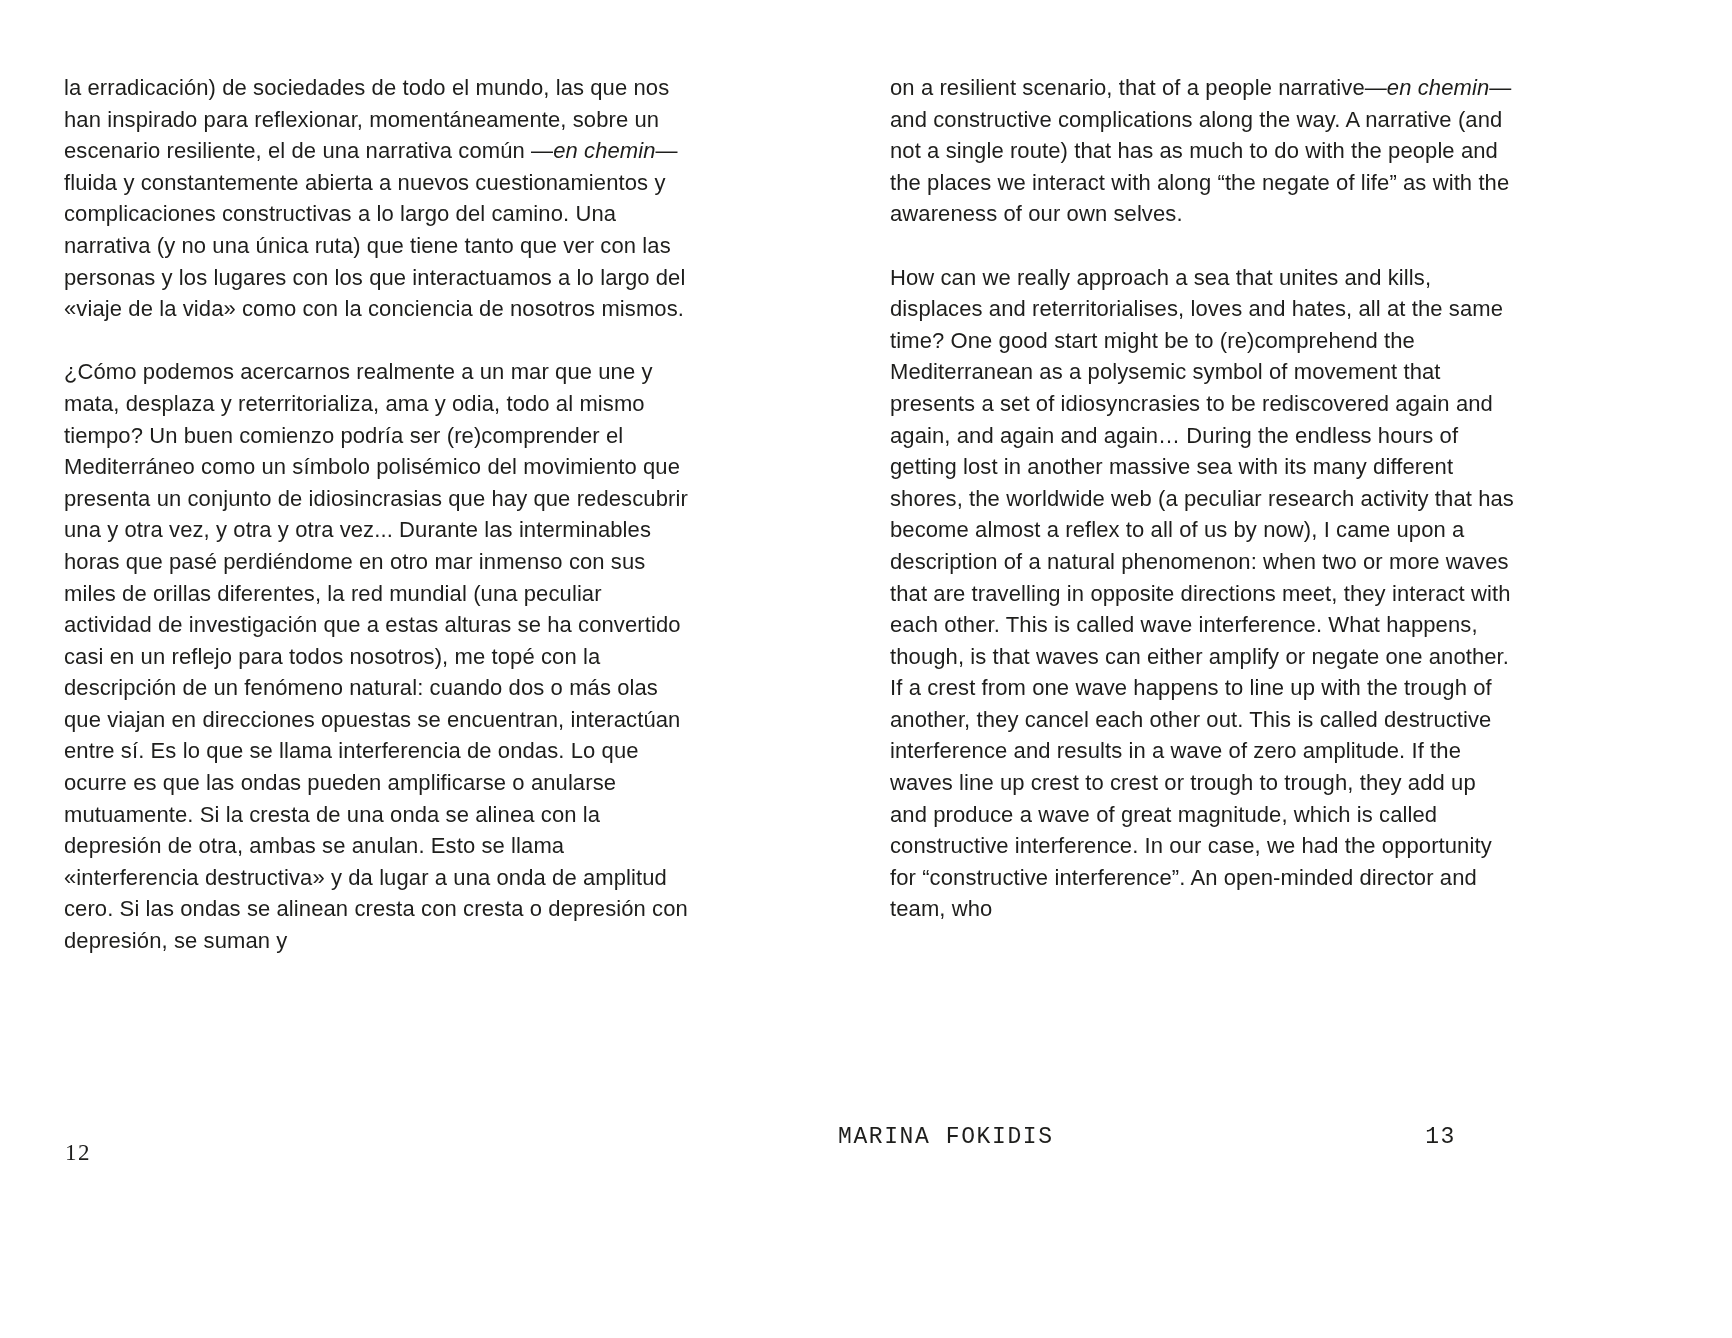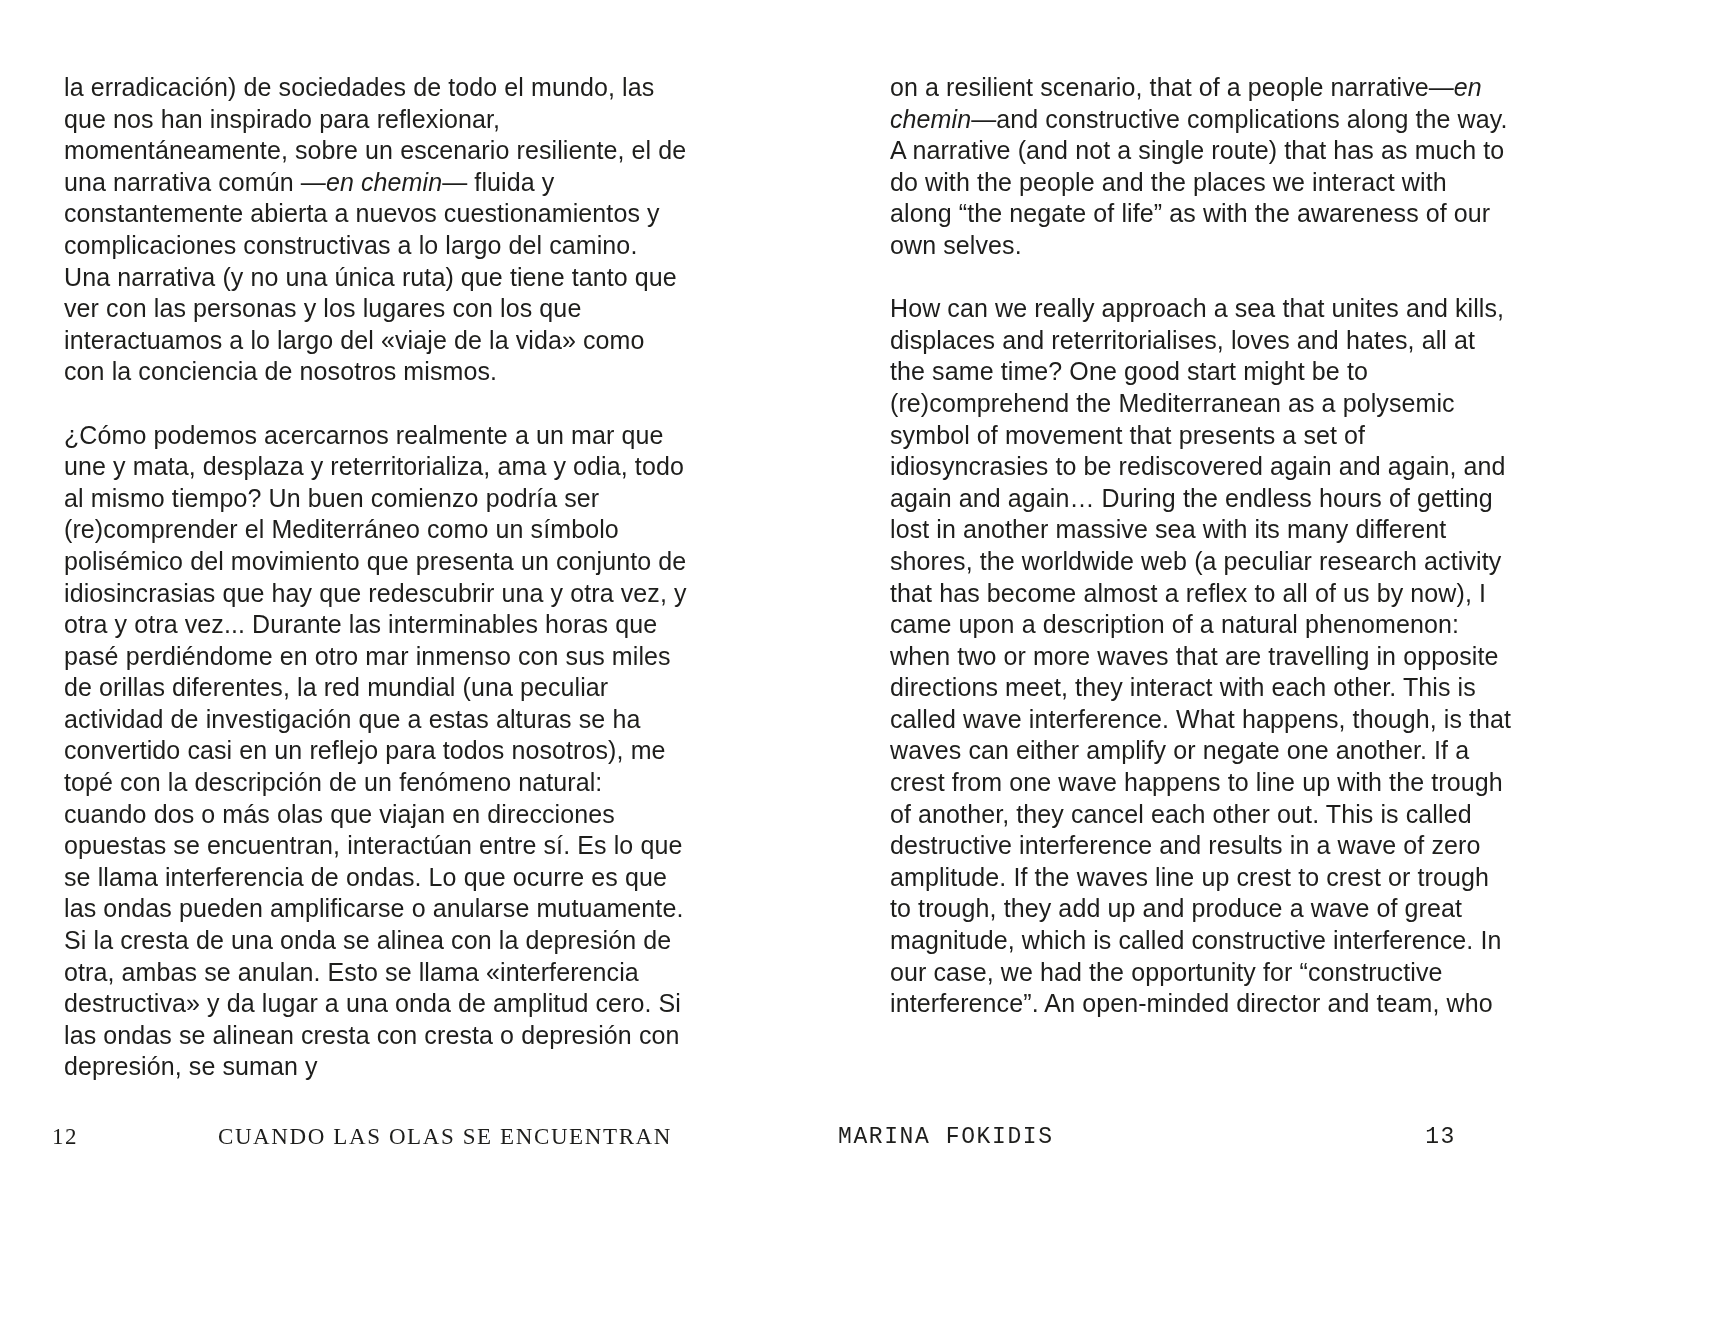--- a/index.html
+++ b/index.html
@@ -8,42 +8,42 @@
     width: 1732px;
     height: 1338px;
     position: relative;
     font-family: "Liberation Sans", sans-serif;
     color: #1e1e1c;
     overflow: hidden;
   }
   .page-text {
     position: absolute;
     top: 72px;
-    font-size: 25px;
+    font-size: 22px;
     line-height: 31.6px;
     letter-spacing: 0.1px;
     text-align: left;
   }
   #text-left  { left: 64px;  width: 624px; }
   #text-right { left: 890px; width: 624px; }
   .page-text p.block { margin: 0; }
   .page-text p.spacer { height: 31.6px; }
   .italic { font-style: italic; }
   .footer {
     position: absolute;
     top: 1124px;
     display: flex;
     justify-content: space-between;
     align-items: baseline;
     font-family: "Liberation Serif", serif;
     font-size: 23px;
     letter-spacing: 1.6px;
     color: #1e1e1c;
   }
-  #footer-left  { left: 52px;  width: 620px; }
+  #footer-left  { left: 65px;  width: 620px; margin-top: 16px; }
   #footer-right { left: 838px; width: 618px; font-family: Liberation Mono, monospace; }
 </style>
 </head>
 <body>
 
 <div>
 
   <div id="text-left" class="page-text">
       <p class="block"><span>la erradicación) de sociedades de todo el mundo, las que nos han inspirado para reflexionar, momentáneamente, sobre un escenario resiliente, el de una narrativa común —</span><span class="italic">en chemin</span><span>— fluida y constantemente abierta a nuevos cuestionamientos y complicaciones constructivas a lo largo del camino. Una narrativa (y no una única ruta) que tiene tanto que ver con las personas y los lugares con los que interactuamos a lo largo del «viaje de la vida» como con la conciencia de nosotros mismos.</span></p>
       <p class="block spacer"></p>
@@ -51,21 +51,20 @@
     </div>
 
   <div id="text-right" class="page-text">
       <p class="block"><span>on a resilient scenario, that of a people narrative—</span><span class="italic">en chemin</span><span>—and constructive complications along the way. A narrative (and not a single route) that has as much to do with the people and the places we interact with along “the negate of life” as with the awareness of our own selves.</span></p>
       <p class="block spacer"></p>
       <p class="block"><span>How can we really approach a sea that unites and kills, displaces and reterritorialises, loves and hates, all at the same time? One good start might be to (re)comprehend the Mediterranean as a polysemic symbol of movement that presents a set of idiosyncrasies to be rediscovered again and again, and again and again… During the endless hours of getting lost in another massive sea with its many different shores, the worldwide web (a peculiar research activity that has become almost a reflex to all of us by now), I came upon a description of a natural phenomenon: when two or more waves that are travelling in opposite directions meet, they interact with each other. This is called wave interference. What happens, though, is that waves can either amplify or negate one another. If a crest from one wave happens to line up with the trough of another, they cancel each other out. This is called destructive interference and results in a wave of zero amplitude. If the waves line up crest to crest or trough to trough, they add up and produce a wave of great magnitude, which is called constructive interference. In our case, we had the opportunity for “constructive interference”. An open-minded director and team, who</span></p>
     </div>
 
   <div id="footer-left" class="footer">
     <span>12</span>
-    <span>CUANDO LAS OLAS SE ENCUENTRAN</span>
   </div>
 
   <div id="footer-right" class="footer">
     <span>MARINA FOKIDIS</span>
     <span>13</span>
   </div>
 
 </div>
 
 </body></html>

